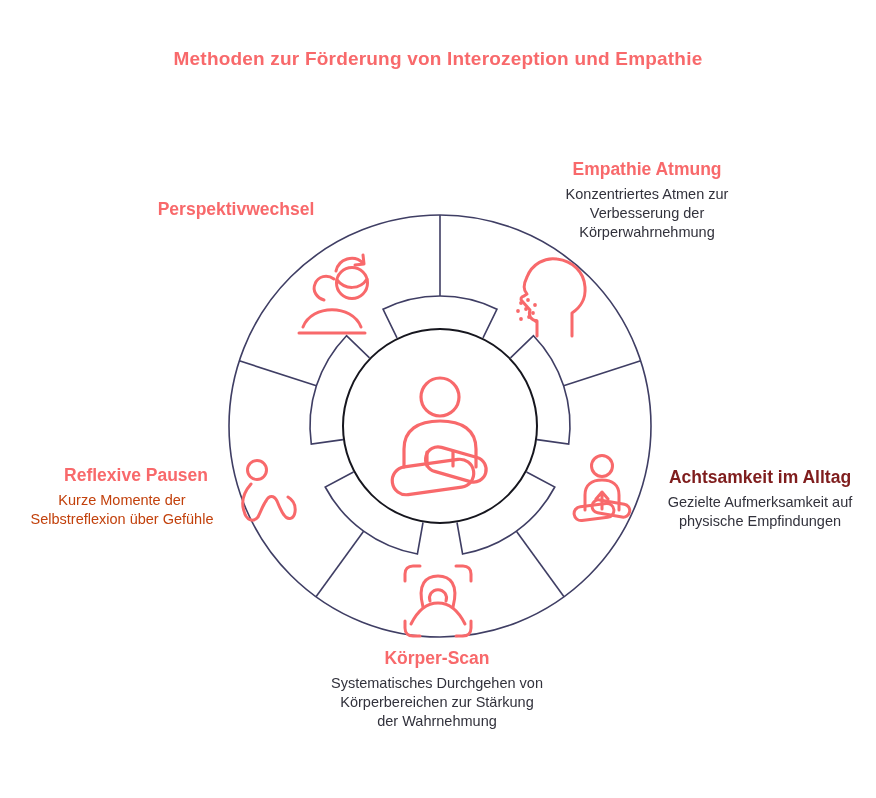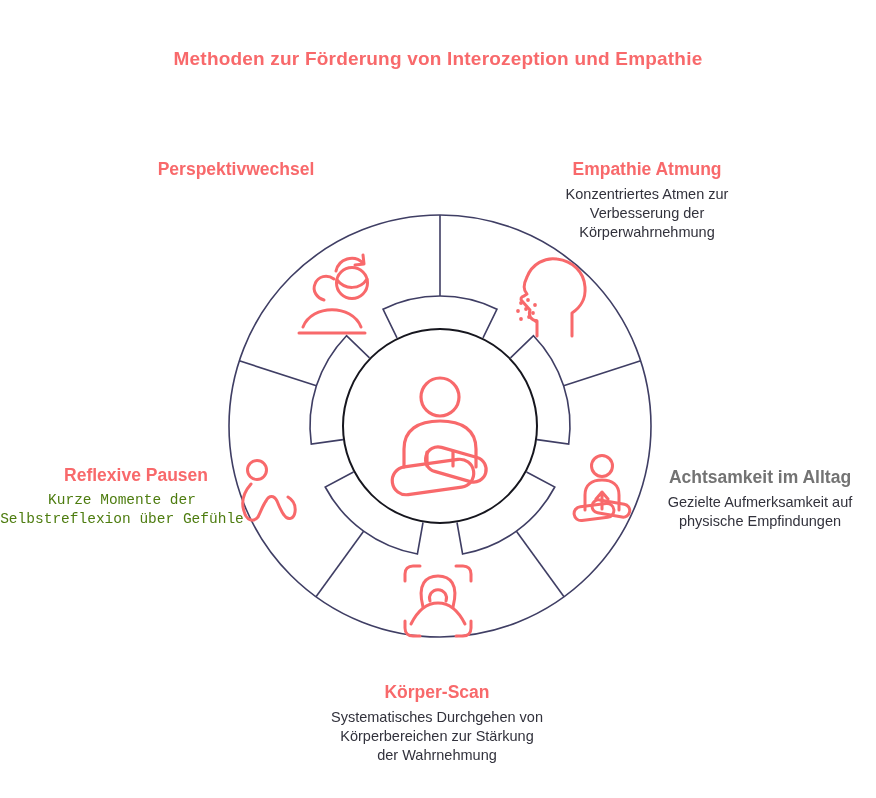--- a/index.html
+++ b/index.html
@@ -93,40 +93,40 @@
 
   <g stroke="#f8696b" stroke-width="3" fill="none" stroke-linecap="round" stroke-linejoin="round">
     <circle cx="257" cy="470" r="9.5"></circle>
     <path d="M 251 484 C 244 492 241 502 244 511 C 246 520 253 523 258 517 C 261 511 263 505 266 501 C 269 495 274 495 277 501 C 279 506 281 511 284 515 C 288 521 294 519 295 512 C 296 505 293 500 288 497"></path>
   </g>
 </svg>
 
 <div class="page-title" style="color:#f8696b;">Methoden zur Förderung von Interozeption und Empathie</div>
 
 <div class="seg-label" style="left:106px;top:158px;width:260px;">
-  <div class="seg-title" style="color:#f8696b;">Perspektivwechsel</div>
+  <div class="seg-title" style="color:#f8696b;margin-top:40px;">Perspektivwechsel</div>
 </div>
 
 <div class="seg-label" style="left:517px;top:158px;width:260px;">
   <div class="seg-title" style="color:#f8696b;">Empathie Atmung</div>
   <div class="seg-desc" style="color:#32323c;">Konzentriertes Atmen zur
 Verbesserung der
 Körperwahrnehmung</div>
 </div>
 
 <div class="seg-label" style="left:644px;top:466px;width:232px;">
-  <div class="seg-title" style="color:#737373;">Achtsamkeit im Alltag</div>
+  <div class="seg-title" style="color:#7f1d1d;">Achtsamkeit im Alltag</div>
   <div class="seg-desc" style="color:#32323c;">Gezielte Aufmerksamkeit auf
 physische Empfindungen</div>
 </div>
 
-<div class="seg-label" style="left:307px;top:681px;width:260px;">
+<div class="seg-label" style="left:307px;top:647px;width:260px;">
   <div class="seg-title" style="color:#f8696b;">Körper-Scan</div>
   <div class="seg-desc" style="color:#32323c;">Systematisches Durchgehen von
 Körperbereichen zur Stärkung
 der Wahrnehmung</div>
 </div>
 
 <div class="seg-label" style="left:0px;top:464px;width:244px;">
   <div class="seg-title" style="color:#f8696b;margin-left:28px;">Reflexive Pausen</div>
-  <div class="seg-desc" style="color:#4d7c0f;font-family:Liberation Mono, monospace;">Kurze Momente der
+  <div class="seg-desc" style="color:#c2410c;">Kurze Momente der
 Selbstreflexion über Gefühle</div>
 </div>
 
 </body></html>

